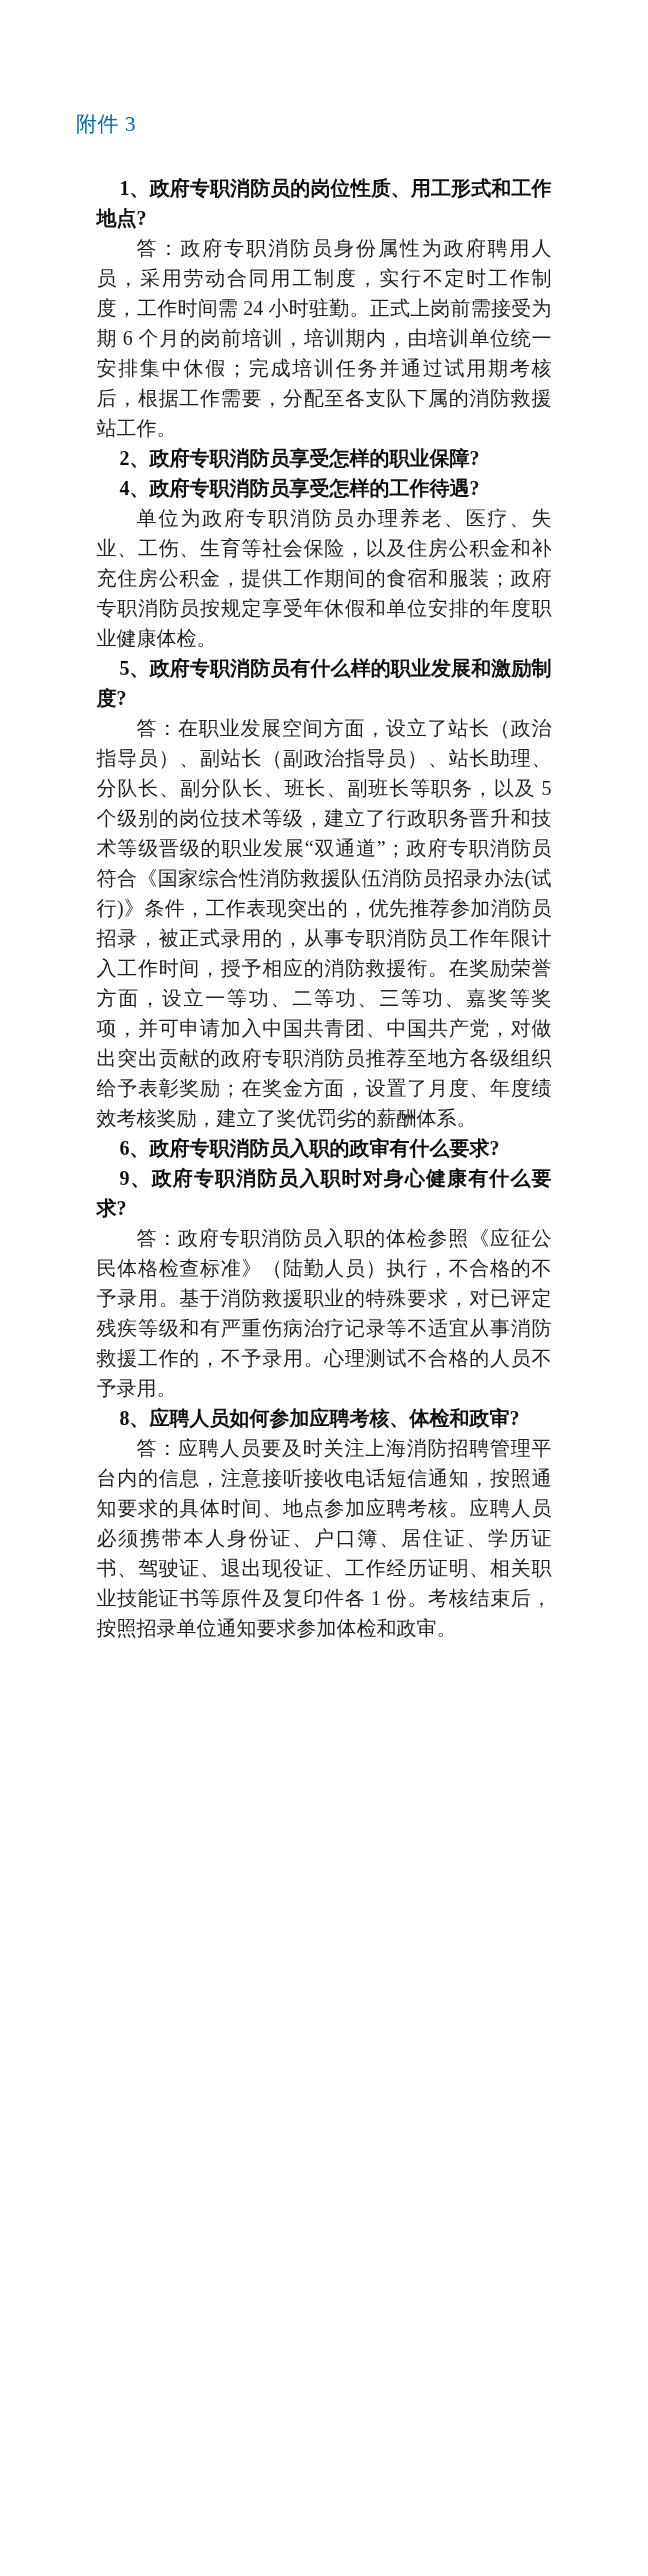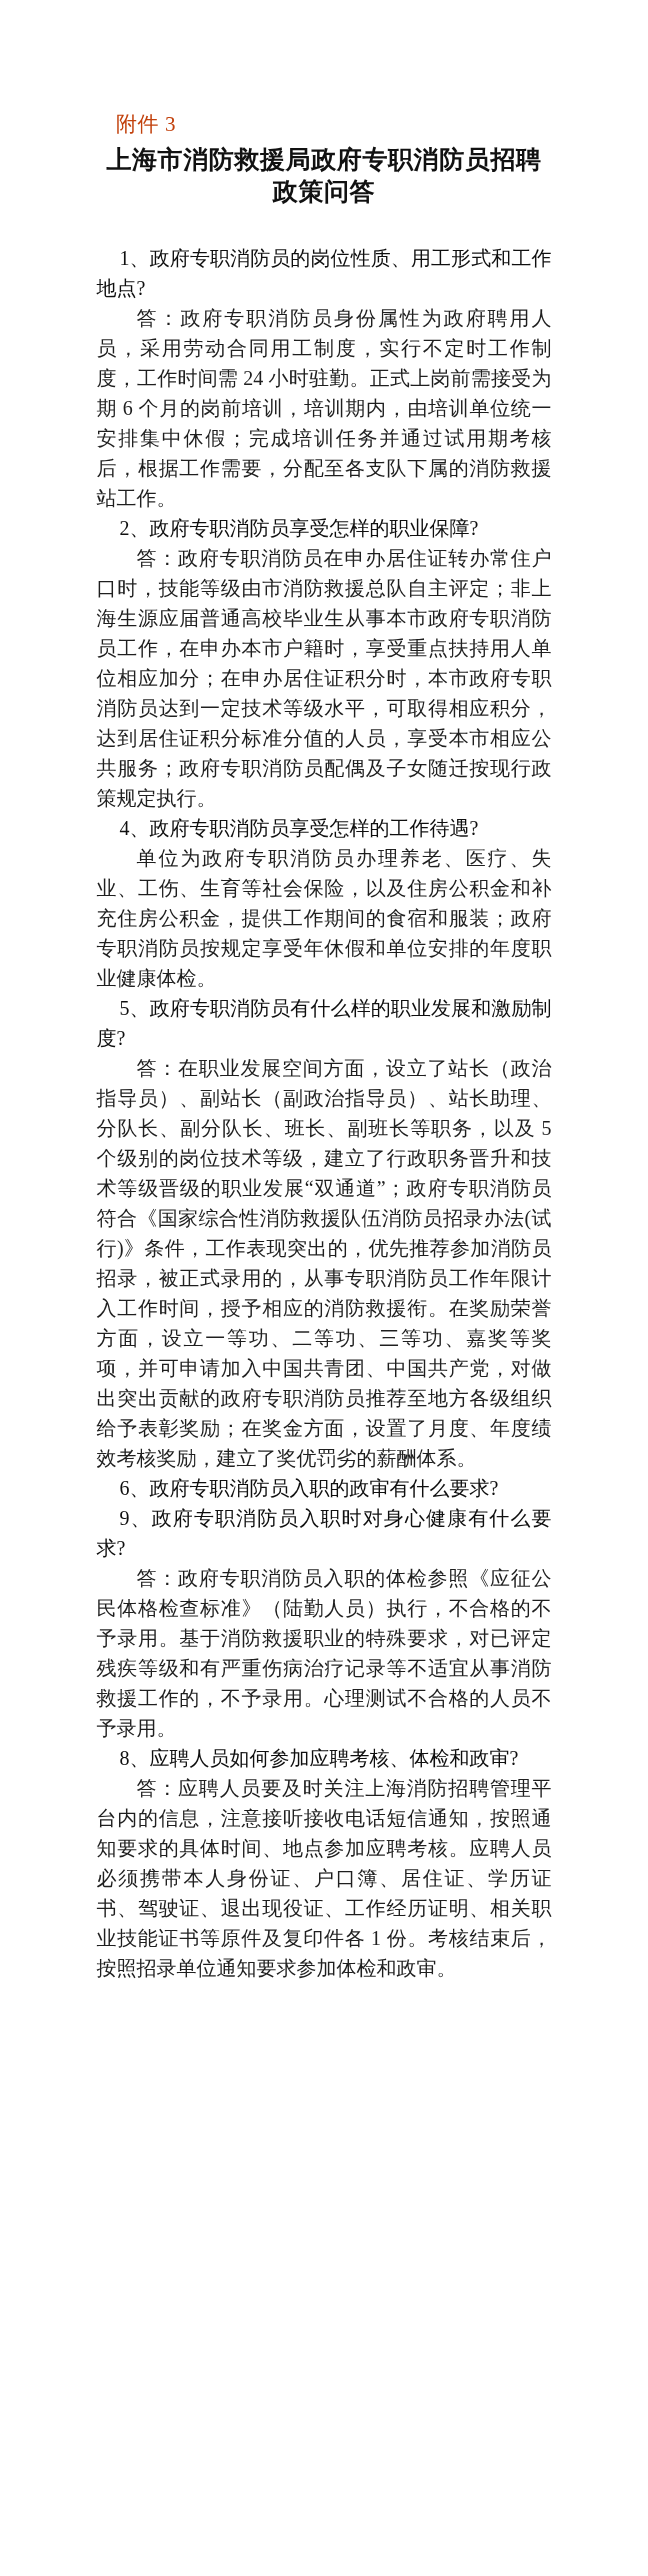--- a/index.html
+++ b/index.html
@@ -15,24 +15,24 @@
     position: relative;
   }
   .page {
     width: 648px;
     min-height: 2576px;
     box-sizing: border-box;
     padding-top: 112px;
     background: #ffffff;
   }
   .attachment {
-    margin-left: 116px;
+    margin-left: 76px;
     font-size: 21px;
     line-height: 1.2;
-    color: #c2410c;
+    color: #0369a1;
     letter-spacing: 0.6px;
   }
   .title {
     width: 492px;
     margin: 7.2px auto 0 auto;
     text-align: center;
     font-size: 25px;
     font-weight: bold;
     line-height: 1.25;
     color: #111111;
@@ -46,44 +46,39 @@
     text-align: justify;
     text-justify: inter-ideograph;
     color: #1f1f1f;
   }
   .content p {
     margin: 0;
     padding: 0;
     word-break: break-all;
   }
   .question {
-    font-weight: normal;
+    font-weight: bold;
     color: #0f0f0f;
     text-indent: 1.15em;
   }
   .answer {
     text-indent: 2em;
   }
 </style>
 </head>
 <body>
 
 <div class="page">
   <div class="attachment">附件 3</div>
 
-  <h1 class="title">
-    <span>上海市消防救援局政府专职消防员招聘</span><br>
-    <span>政策问答</span>
-  </h1>
 
   <div class="content">
       <p class="question">1、政府专职消防员的岗位性质、用工形式和工作地点?</p>
       <p class="answer">答：政府专职消防员身份属性为政府聘用人员，采用劳动合同用工制度，实行不定时工作制度，工作时间需 24 小时驻勤。正式上岗前需接受为期 6 个月的岗前培训，培训期内，由培训单位统一安排集中休假；完成培训任务并通过试用期考核后，根据工作需要，分配至各支队下属的消防救援站工作。</p>
       <p class="question">2、政府专职消防员享受怎样的职业保障?</p>
-      <p class="answer">答：政府专职消防员在申办居住证转办常住户口时，技能等级由市消防救援总队自主评定；非上海生源应届普通高校毕业生从事本市政府专职消防员工作，在申办本市户籍时，享受重点扶持用人单位相应加分；在申办居住证积分时，本市政府专职消防员达到一定技术等级水平，可取得相应积分，达到居住证积分标准分值的人员，享受本市相应公共服务；政府专职消防员配偶及子女随迁按现行政策规定执行。</p>
       <p class="question">4、政府专职消防员享受怎样的工作待遇?</p>
       <p class="answer">单位为政府专职消防员办理养老、医疗、失业、工伤、生育等社会保险，以及住房公积金和补充住房公积金，提供工作期间的食宿和服装；政府专职消防员按规定享受年休假和单位安排的年度职业健康体检。</p>
       <p class="question">5、政府专职消防员有什么样的职业发展和激励制度?</p>
       <p class="answer">答：在职业发展空间方面，设立了站长（政治指导员）、副站长（副政治指导员）、站长助理、分队长、副分队长、班长、副班长等职务，以及 5 个级别的岗位技术等级，建立了行政职务晋升和技术等级晋级的职业发展“双通道”；政府专职消防员符合《国家综合性消防救援队伍消防员招录办法(试行)》条件，工作表现突出的，优先推荐参加消防员招录，被正式录用的，从事专职消防员工作年限计入工作时间，授予相应的消防救援衔。在奖励荣誉方面，设立一等功、二等功、三等功、嘉奖等奖项，并可申请加入中国共青团、中国共产党，对做出突出贡献的政府专职消防员推荐至地方各级组织给予表彰奖励；在奖金方面，设置了月度、年度绩效考核奖励，建立了奖优罚劣的薪酬体系。</p>
       <p class="question">6、政府专职消防员入职的政审有什么要求?</p>
       <p class="question">9、政府专职消防员入职时对身心健康有什么要求?</p>
       <p class="answer">答：政府专职消防员入职的体检参照《应征公民体格检查标准》（陆勤人员）执行，不合格的不予录用。基于消防救援职业的特殊要求，对已评定残疾等级和有严重伤病治疗记录等不适宜从事消防救援工作的，不予录用。心理测试不合格的人员不予录用。</p>
       <p class="question">8、应聘人员如何参加应聘考核、体检和政审?</p>
       <p class="answer">答：应聘人员要及时关注上海消防招聘管理平台内的信息，注意接听接收电话短信通知，按照通知要求的具体时间、地点参加应聘考核。应聘人员必须携带本人身份证、户口簿、居住证、学历证书、驾驶证、退出现役证、工作经历证明、相关职业技能证书等原件及复印件各 1 份。考核结束后，按照招录单位通知要求参加体检和政审。</p>
     </div>

